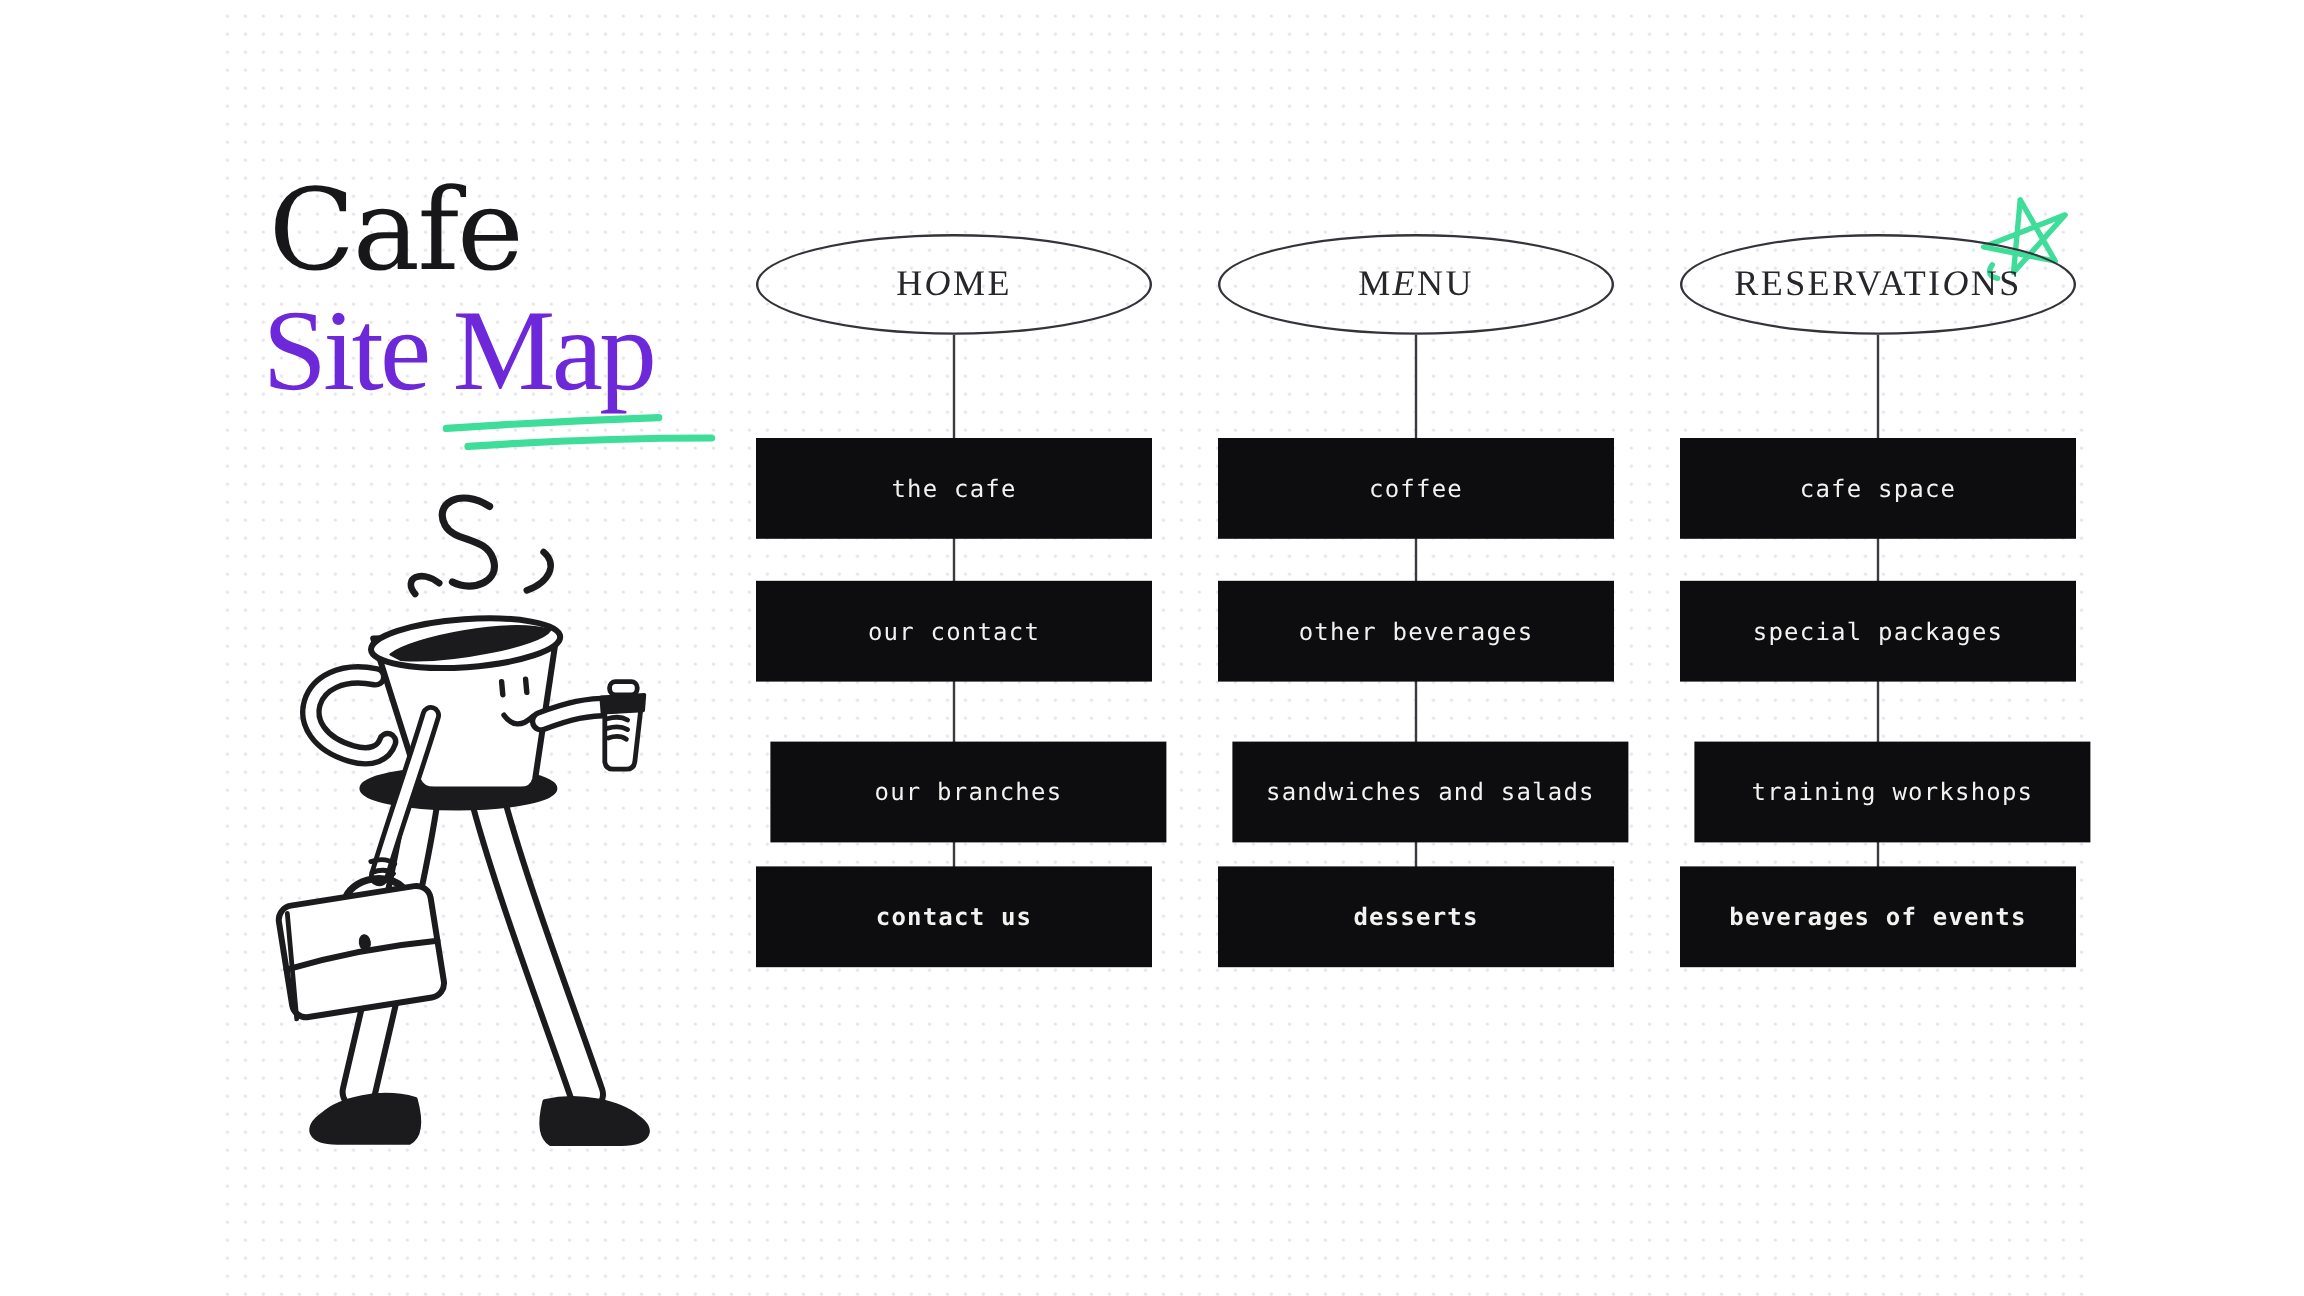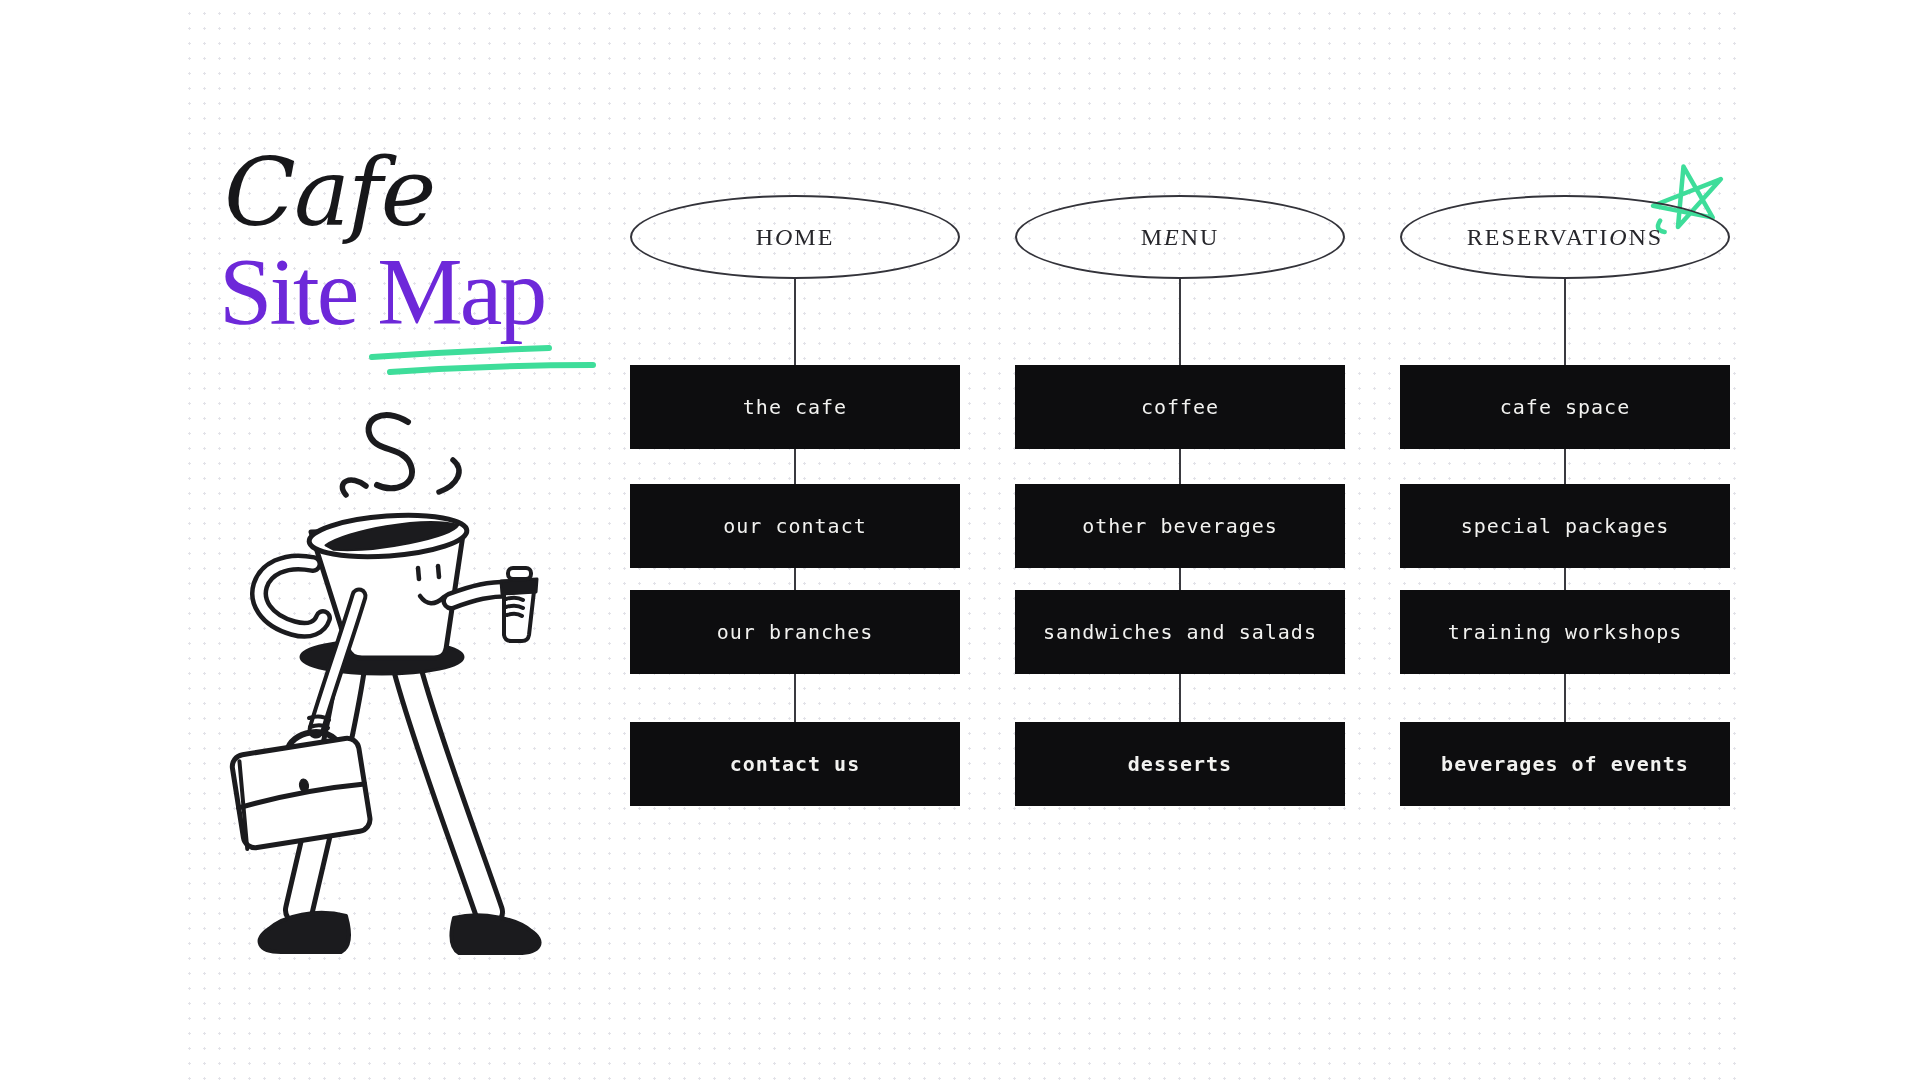--- a/index.html
+++ b/index.html
@@ -10,58 +10,58 @@
   
   .dot-grid{
     position:absolute;left:178px;top:0;width:1560px;height:1080px;
     background-image:radial-gradient(#e2e2e8 1.2px, transparent 1.4px);
     background-size:15px 15px;background-position:4px 6px;
   }
   
   .title-line1{
     position:absolute;left:224px;top:146px;
     font-family:"DejaVu Serif","Liberation Serif",serif;
-    font-style:italic;font-size:94px;line-height:1;color:#17171a;
+    font-size:94px;line-height:1;color:#17171a;
     letter-spacing:-2px;
   }
   .title-line2{
     position:absolute;left:219px;top:244px;
     font-family:"Liberation Serif",serif;
     font-size:96px;line-height:1;color:#6d28d9;letter-spacing:-3px;
   }
   .underline-svg{position:absolute;left:365px;top:338px;}
   .star-svg{position:absolute;left:1643px;top:160px;}
   .character-svg{position:absolute;left:225px;top:400px;}
   
   .oval{
     position:absolute;width:330px;height:84px;box-sizing:border-box;
     border:2px solid #33333a;border-radius:50%;
     display:flex;align-items:center;justify-content:center;
     background:transparent;z-index:2;
   }
   .oval-label{
-    font-family:"Liberation Serif",serif;font-size:24px;color:#26262b;
+    font-family:"Liberation Serif",serif;font-size:30px;color:#26262b;
     letter-spacing:2px;white-space:nowrap;
   }
   .oval-label .it{font-style:italic;}
   .vline{
     position:absolute;width:2px;background:#3a3a40;z-index:0;
     top:279px;height:444px;
   }
   .node{
     position:absolute;width:330px;height:84px;background:#0d0d0f;
     display:flex;align-items:center;justify-content:center;z-index:1;
     color:#f2f2f0;font-family:"DejaVu Sans Mono","Liberation Mono",monospace;
     font-size:20px;letter-spacing:1px;white-space:nowrap;
   }
   
   .c1{left:630px;} .c2{left:1015px;} .c3{left:1400px;}
   .l1{left:794px;} .l2{left:1179px;} .l3{left:1564px;}
   
-  .r0{top:195px;} .r1{top:365px;align-items:center;} .r2{top:484px;} .r3{top:590px;} .r4{top:722px;font-weight:bold;}
+  .r0{top:195px;} .r1{top:365px;align-items:center;} .r2{top:484px;} .r3{top:618px;margin-left:12px;} .r4{top:722px;font-weight:bold;}
 </style>
 </head>
 <body>
 
 <div class="dot-grid"></div>
 
 <div class="title-line1">Cafe</div>
 <div class="title-line2">Site Map</div>
 
 <svg class="underline-svg" width="245" height="48" viewBox="0 0 245 48">

